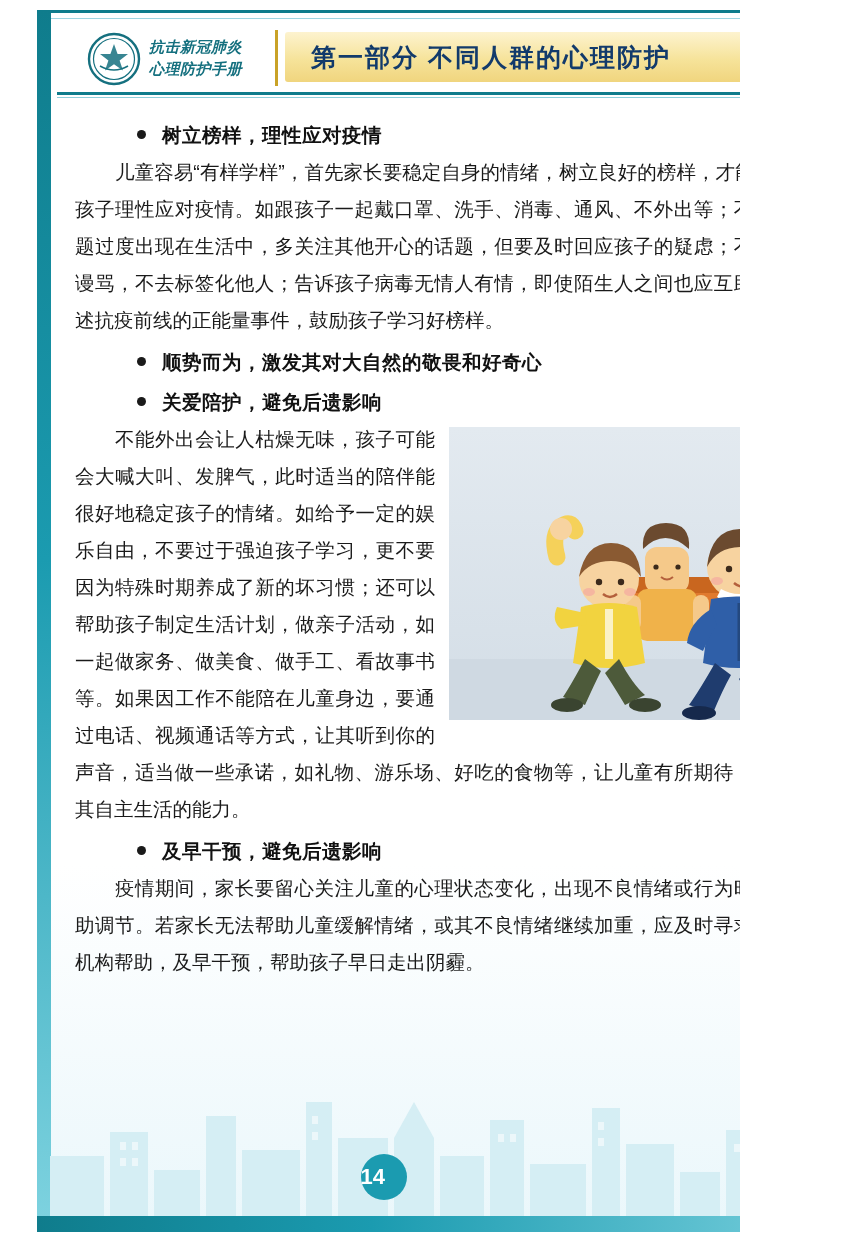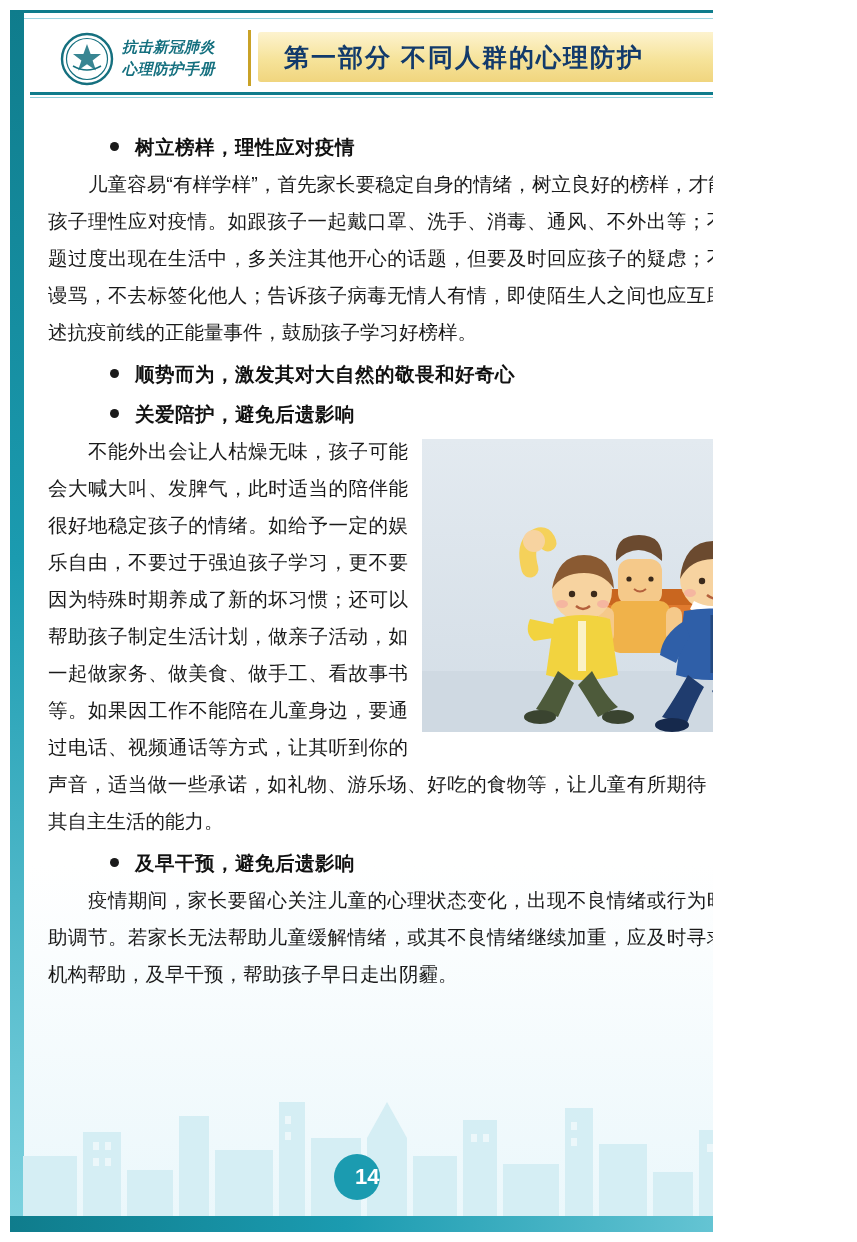--- a/index.html
+++ b/index.html
@@ -9,20 +9,21 @@
   }
   body {
     font-family: "Liberation Sans", sans-serif;
   }
   .page {
     position: relative;
     width: 713px;
     height: 1242px;
     overflow: hidden;
     background: #c4b5fd;
+    margin-left: 27px;
   }
   
   .frame-outer {
     position: absolute;
     left: 0; top: 0; right: 0; bottom: 0;
     background: #ffffff;
   }
   .frame-band {
     position: absolute;
     left: 10px; top: 10px;
@@ -106,21 +107,21 @@
   }
   .header-rule2 {
     position: absolute;
     left: 30px; top: 97px;
     width: 797px; height: 1px;
     background: #8ecfdb;
   }
   
   .content {
     position: absolute;
-    left: 48px; top: 124px;
+    left: 48px; top: 112px;
     width: 762px;
   }
   .section { margin-bottom: 2px; }
   .sec-head {
     font-size: 19.5px;
     font-weight: bold;
     color: #111111;
     line-height: 34px;
     margin: 6px 0 2px 62px;
     letter-spacing: 0.5px;
@@ -171,21 +172,21 @@
     transform: translateX(-50%);
     bottom: 42px;
     width: 46px; height: 46px;
     border-radius: 50%;
     background: #1b9bb0;
     color: #ffffff;
     font-size: 22px;
     font-weight: bold;
     display: flex;
     align-items: center;
-    justify-content: flex-end;
+    justify-content: flex-start;
   }
 </style>
 </head>
 <body>
 
 <div class="page">
 
   <div class="frame-outer">
     <div class="frame-band"></div>
     <div class="frame-inner-line"></div>

